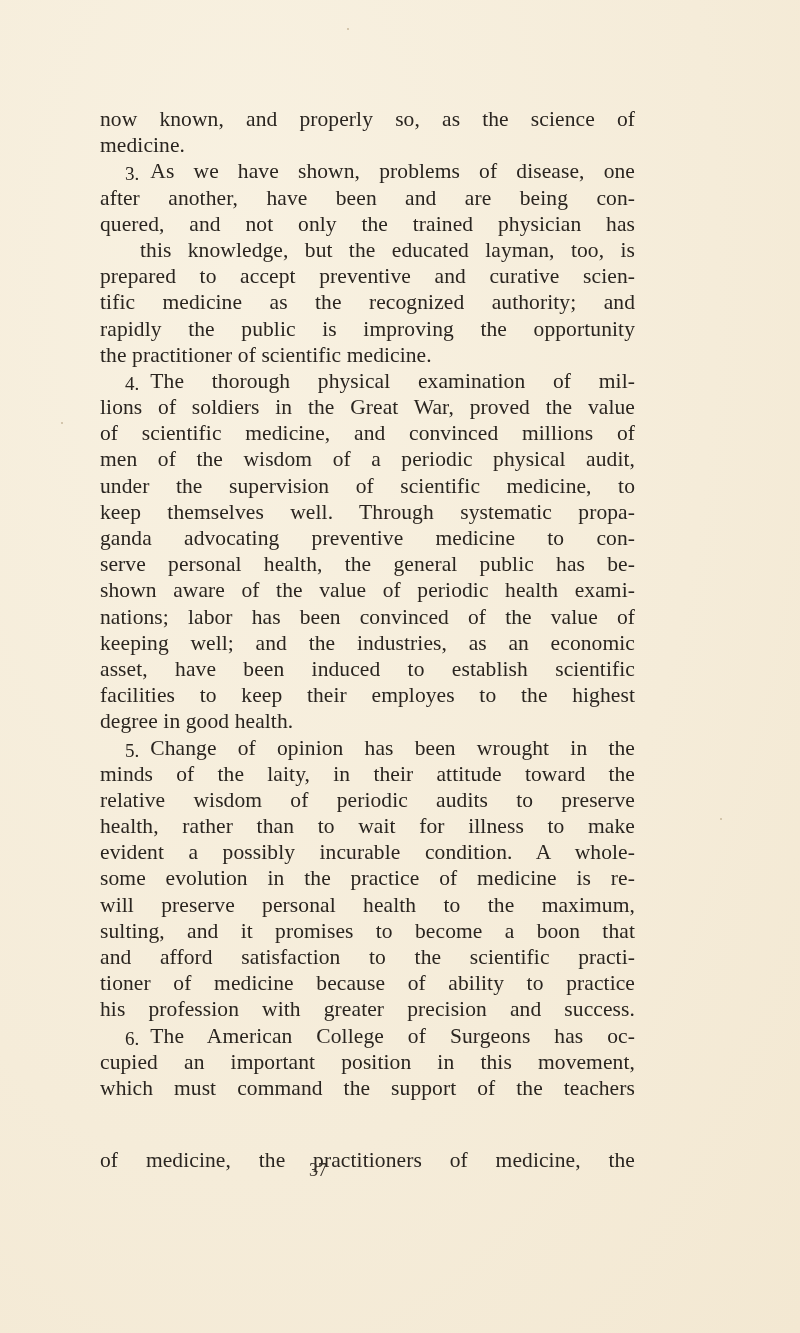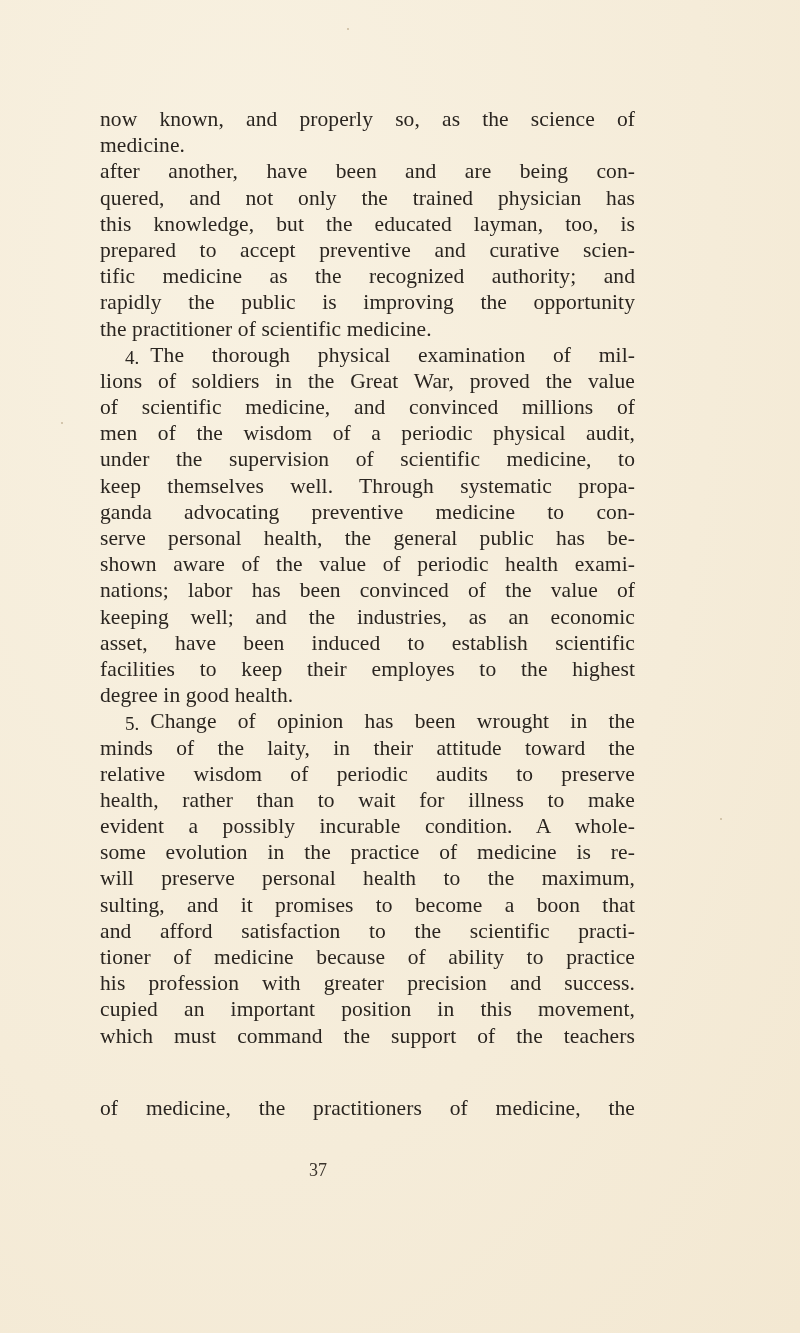--- a/index.html
+++ b/index.html
@@ -62,23 +62,24 @@
     border-radius: 50%;
     background: #c9b89c;
   }
 </style>
 </head>
 <body>
 
 <div class="page" id="page-body">
     <div class="line" style="white-space: normal; overflow: hidden;"><span style="display: inline;">now known, and properly so, as the science of</span></div>
     <div class="line last"><span>medicine.</span></div>
+    <div class="line indent" style="white-space: normal; overflow: hidden;"><span class="num">3.</span> <span style="display: inline;">As we have shown, problems of disease, one</span></div>
     <div class="line" style="white-space: normal; overflow: hidden;"><span style="display: inline;">after another, have been and are being con-</span></div>
     <div class="line" style="white-space: normal; overflow: hidden;"><span style="display: inline;">quered, and not only the trained physician has</span></div>
-    <div class="line" style="white-space: normal; overflow: hidden;"><span style="display: inline;">this knowledge, but the educated layman, too, is</span></div>
+    <div class="line" style="white-space: normal; overflow: hidden; margin-left: 40px;"><span style="display: inline;">this knowledge, but the educated layman, too, is</span></div>
     <div class="line" style="white-space: normal; overflow: hidden;"><span style="display: inline;">prepared to accept preventive and curative scien-</span></div>
     <div class="line" style="white-space: normal; overflow: hidden;"><span style="display: inline;">tific medicine as the recognized authority; and</span></div>
     <div class="line" style="white-space: normal; overflow: hidden;"><span style="display: inline;">rapidly the public is improving the opportunity</span></div>
     <div class="line last"><span>the practitioner of scientific medicine.</span></div>
     <div class="line indent" style="white-space: normal; overflow: hidden;"><span class="num">4.</span> <span style="display: inline;">The thorough physical examination of mil-</span></div>
     <div class="line" style="white-space: normal; overflow: hidden;"><span style="display: inline;">lions of soldiers in the Great War, proved the value</span></div>
     <div class="line" style="white-space: normal; overflow: hidden;"><span style="display: inline;">of scientific medicine, and convinced millions of</span></div>
     <div class="line" style="white-space: normal; overflow: hidden;"><span style="display: inline;">men of the wisdom of a periodic physical audit,</span></div>
     <div class="line" style="white-space: normal; overflow: hidden;"><span style="display: inline;">under the supervision of scientific medicine, to</span></div>
     <div class="line" style="white-space: normal; overflow: hidden;"><span style="display: inline;">keep themselves well. Through systematic propa-</span></div>
@@ -94,20 +95,21 @@
     <div class="line" style="white-space: normal; overflow: hidden;"><span style="display: inline;">minds of the laity, in their attitude toward the</span></div>
     <div class="line" style="white-space: normal; overflow: hidden;"><span style="display: inline;">relative wisdom of periodic audits to preserve</span></div>
     <div class="line" style="white-space: normal; overflow: hidden;"><span style="display: inline;">health, rather than to wait for illness to make</span></div>
     <div class="line" style="white-space: normal; overflow: hidden;"><span style="display: inline;">evident a possibly incurable condition. A whole-</span></div>
     <div class="line" style="white-space: normal; overflow: hidden;"><span style="display: inline;">some evolution in the practice of medicine is re-</span></div>
     <div class="line" style="white-space: normal; overflow: hidden;"><span style="display: inline;">will preserve personal health to the maximum,</span></div>
     <div class="line" style="white-space: normal; overflow: hidden;"><span style="display: inline;">sulting, and it promises to become a boon that</span></div>
     <div class="line" style="white-space: normal; overflow: hidden;"><span style="display: inline;">and afford satisfaction to the scientific practi-</span></div>
     <div class="line" style="white-space: normal; overflow: hidden;"><span style="display: inline;">tioner of medicine because of ability to practice</span></div>
     <div class="line" style="white-space: normal; overflow: hidden;"><span style="display: inline;">his profession with greater precision and success.</span></div>
+    <div class="line indent" style="white-space: normal; overflow: hidden;"><span class="num">6.</span> <span style="display: inline;">The American College of Surgeons has oc-</span></div>
     <div class="line" style="white-space: normal; overflow: hidden;"><span style="display: inline;">cupied an important position in this movement,</span></div>
     <div class="line" style="white-space: normal; overflow: hidden;"><span style="display: inline;">which must command the support of the teachers</span></div>
     <div class="line" style="white-space: normal; overflow: hidden; margin-top: 46px;"><span style="display: inline;">of medicine, the practitioners of medicine, the</span></div>
   </div>
 
 <div class="page-number">
   <span>37</span>
 </div>
 
 <div class="speck" style="left:347px;top:28px;"></div>

